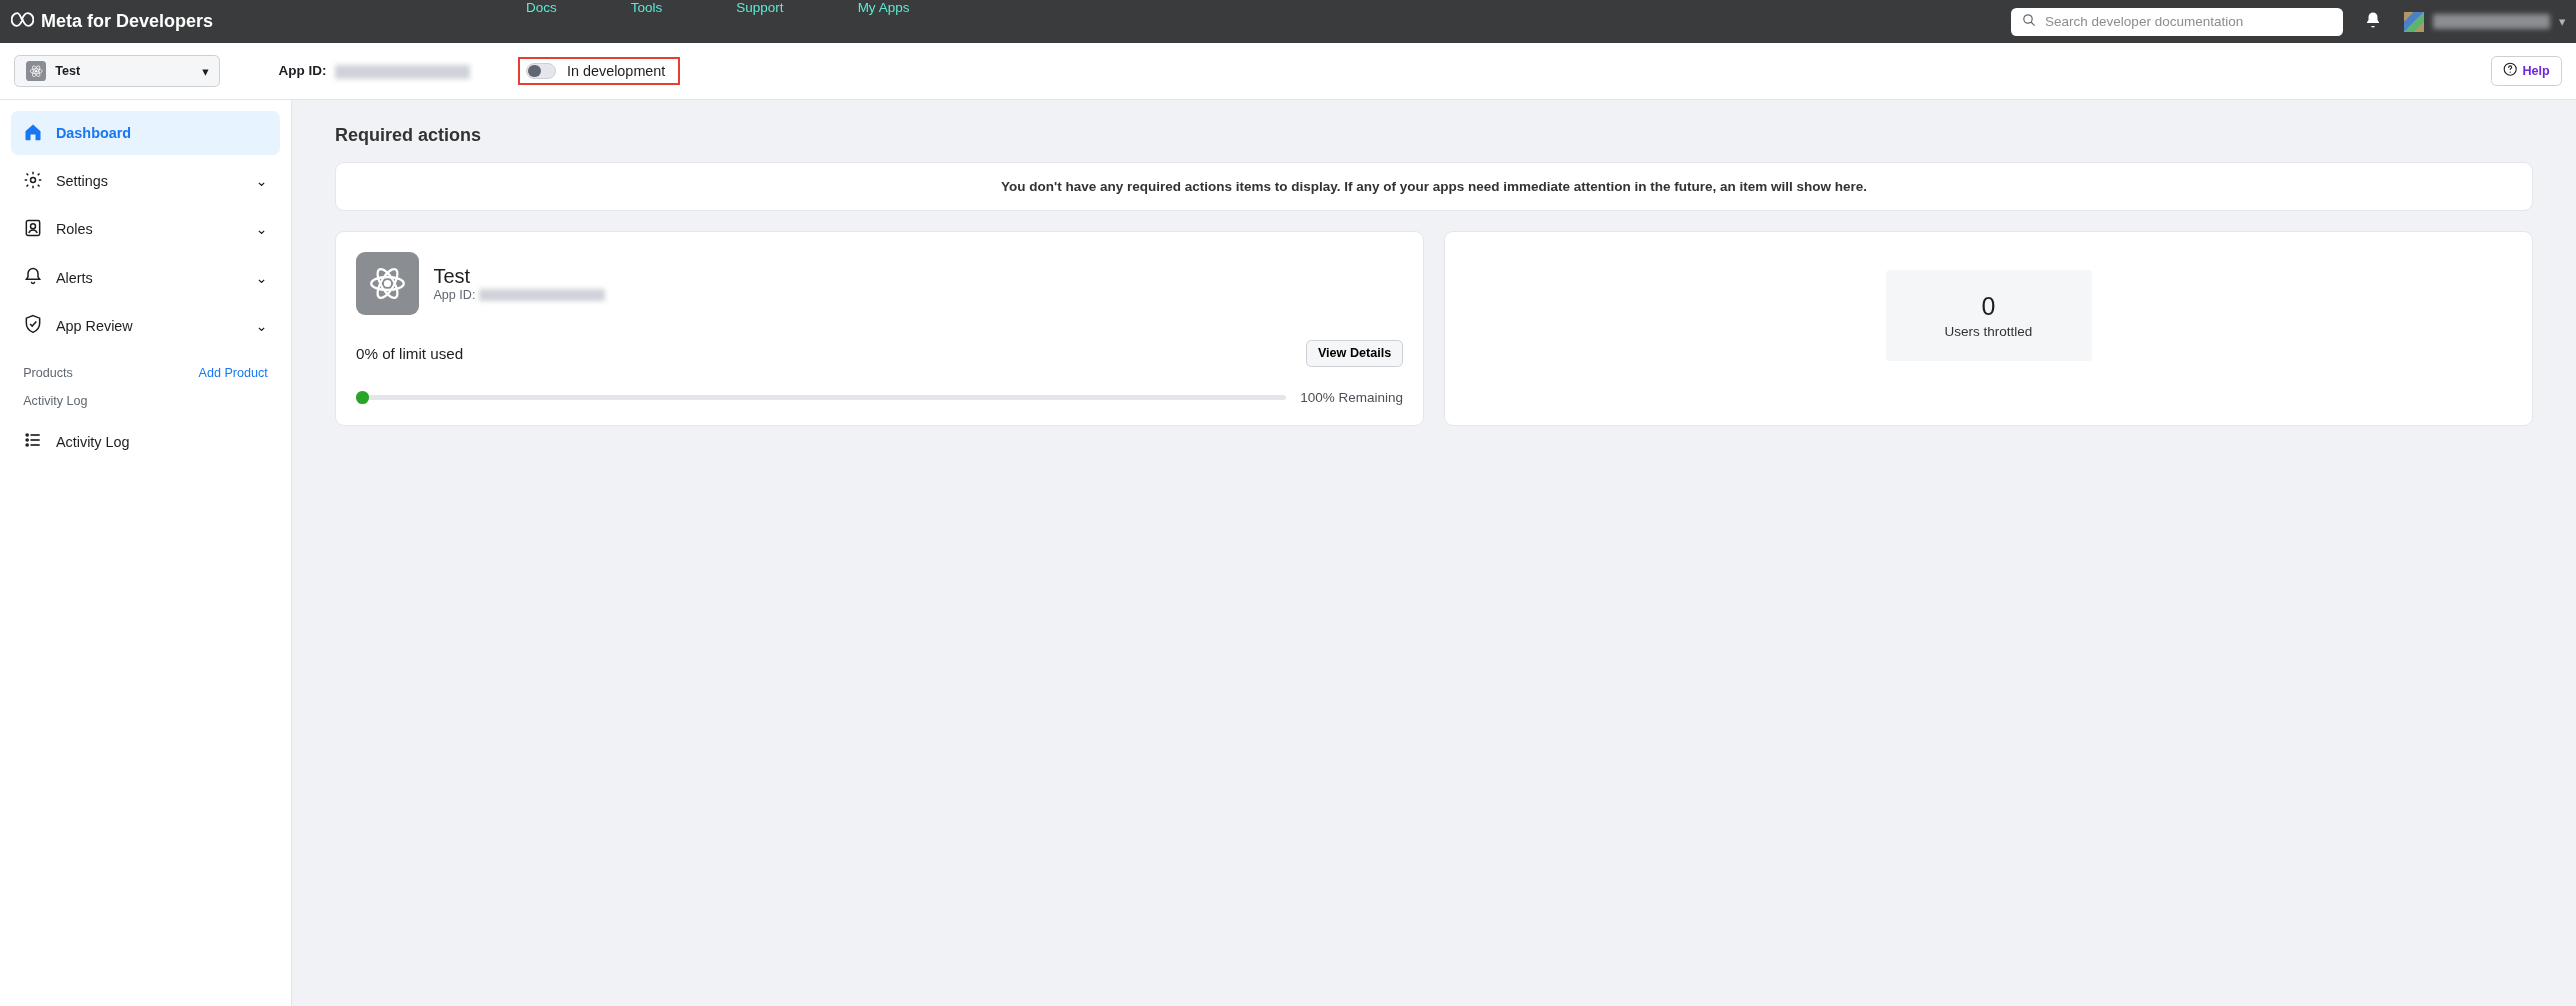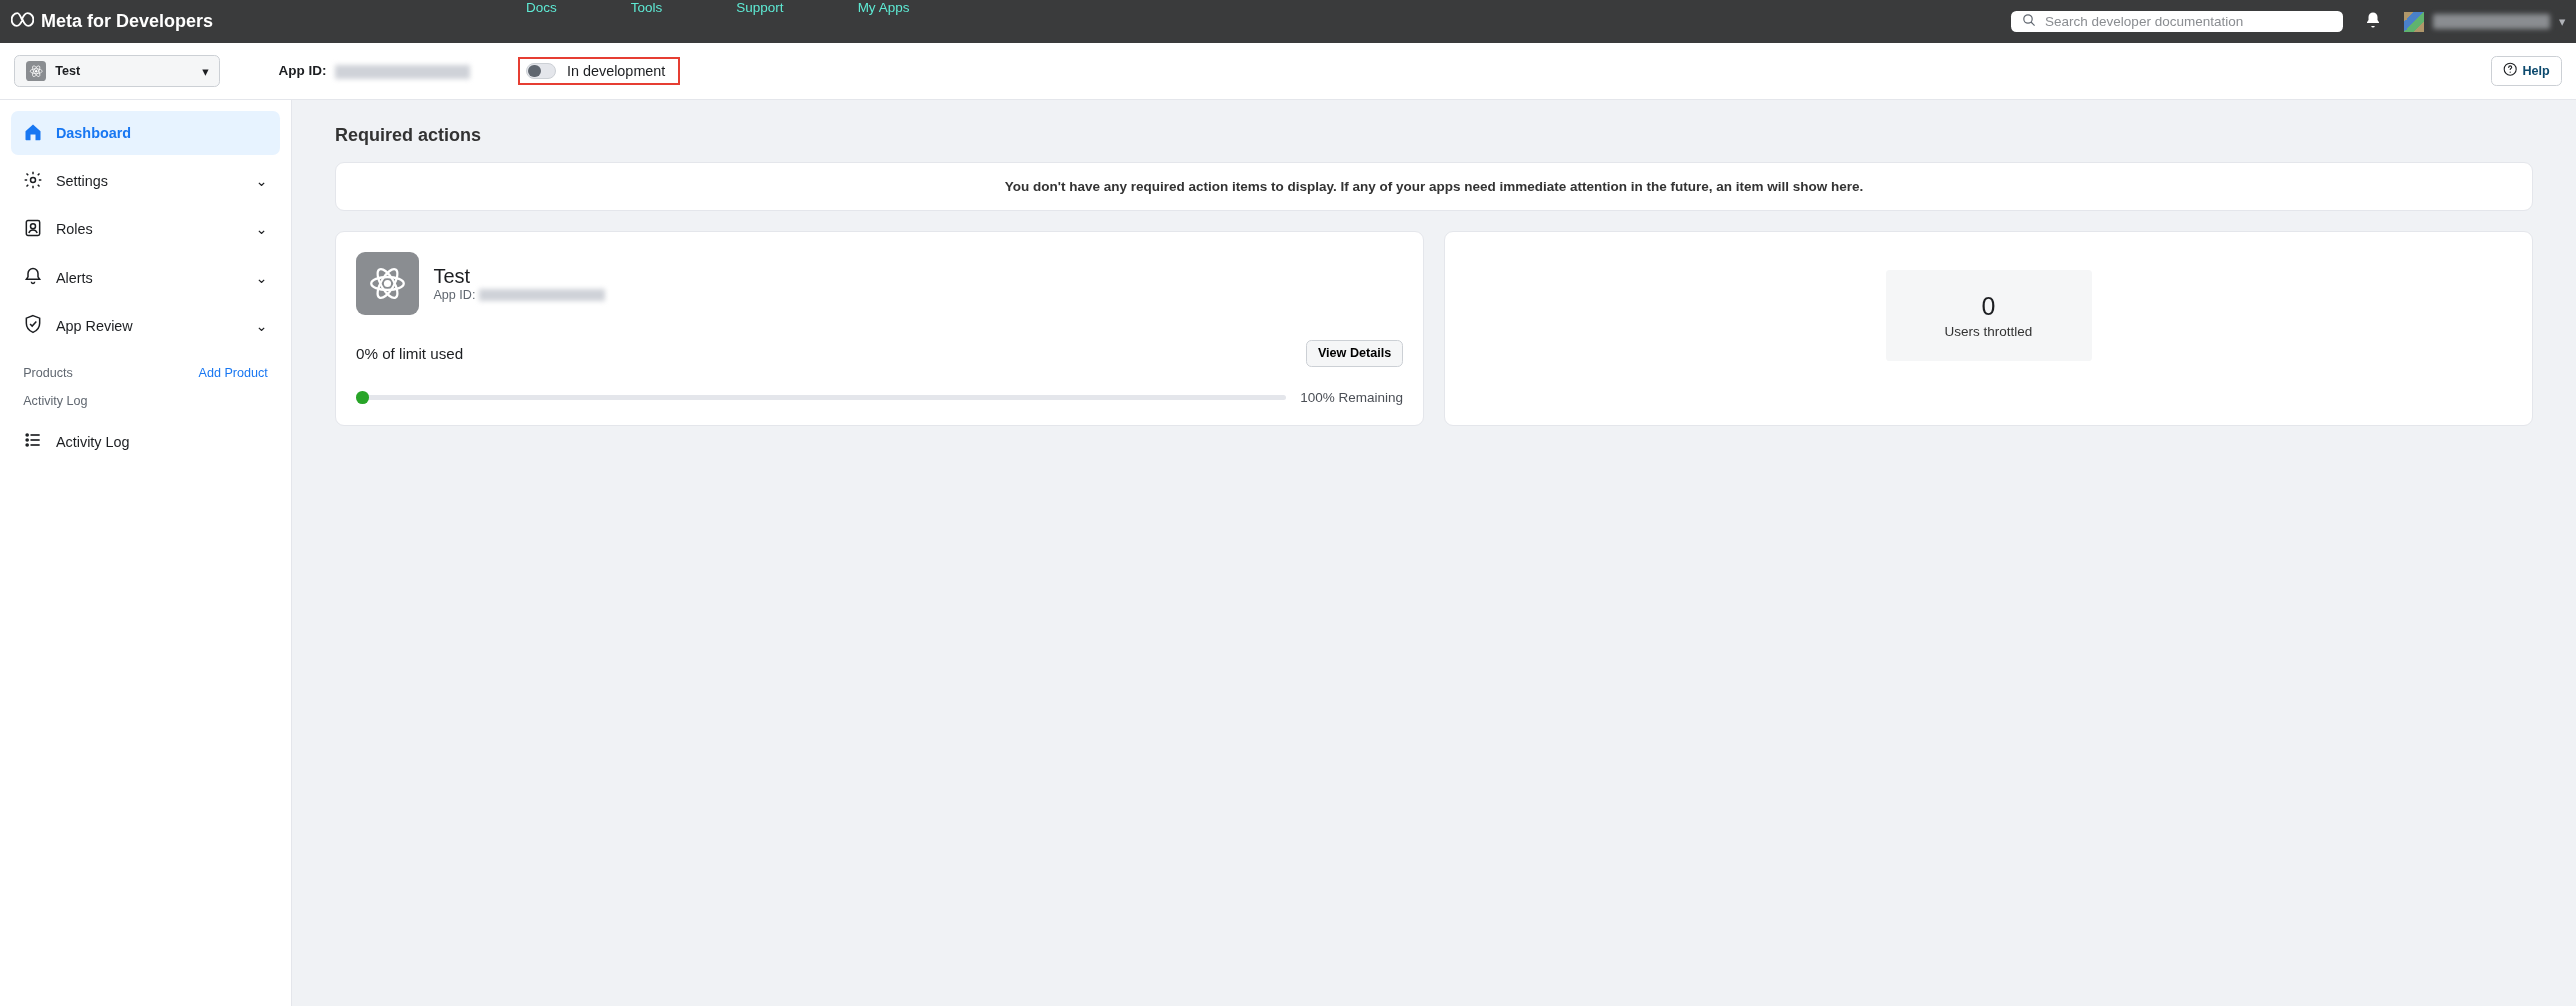--- a/index.html
+++ b/index.html
@@ -33,21 +33,21 @@
   .right-cluster {
     margin-left: auto;
     display: flex;
     align-items: center;
     gap: 21.5px;
   }
   .searchbox {
     background: #fff;
     border-radius: 5.4px;
     width: 332px;
-    height: 21px;
+    height: 28px;
     display: flex;
     align-items: center;
     padding: 0 10.8px;
     gap: 9px;
     color: #606770;
   }
   .searchbox input {
     border: none; outline: none; font-size: 13.5px; width: 100%; background: transparent; color: #1c1e21;
   }
   .searchbox input::placeholder { color: #8a8d91; }
@@ -99,21 +99,21 @@
   .toggle::after {
     content:""; position:absolute; left:1.8px; top:0.9px; width:12.6px; height:12.6px; border-radius:50%;
     background:#606770;
   }
   .dev-mode-text { font-size:14.4px; color:#1c1e21; }
   .help-btn {
     margin-left:auto;
     border:0.9px solid #ccd0d5; border-radius:5.4px;
     padding:5.4px 10.8px; display:flex; align-items:center; gap:5.4px;
     background:#fff; cursor:pointer;
-    font-size:12.6px; font-weight:600; color:#0c4a6e;
+    font-size:12.6px; font-weight:600; color:#6d28d9;
   }
 
   
   .main-layout { display:flex; }
   .sidebar { width:292px; background:#fff; min-height: calc(100vh - 100px); padding:7.2px; border-right:0.9px solid #e4e6eb; }
   .side-item {
     display:flex; align-items:center; gap:12.6px;
     padding:10.8px 12.6px; border-radius:7.2px; margin:3.6px;
     font-size:14.4px; cursor:pointer; color:#1c1e21;
   }
@@ -313,21 +313,21 @@
             <circle cx="5" cy="18" r="1.2"></circle>
             <line x1="9" y1="18" x2="20" y2="18"></line>
           </svg>
       </span>
       <span>Activity Log</span>
     </div>
   </div>
 
   <div class="content">
     <h2>Required actions</h2>
-    <div class="notice-card">You don't have any required action items to display. If any of your apps need immediate attention in the future, an item will show here.</div>
+    <div class="notice-card">You don't have any required actions items to display. If any of your apps need immediate attention in the future, an item will show here.</div>
 
     <div class="grid">
 
       <div class="card">
         <div class="card-b">
           <div class="app-row">
             <div class="react-icon-lg">
               <svg width="39" height="39" viewBox="0 0 24 24" fill="none">
                   <circle cx="12" cy="12" r="2.2" fill="#fff"></circle>
                   <ellipse cx="12" cy="12" rx="10" ry="4" stroke="#fff" stroke-width="1.4"></ellipse>

